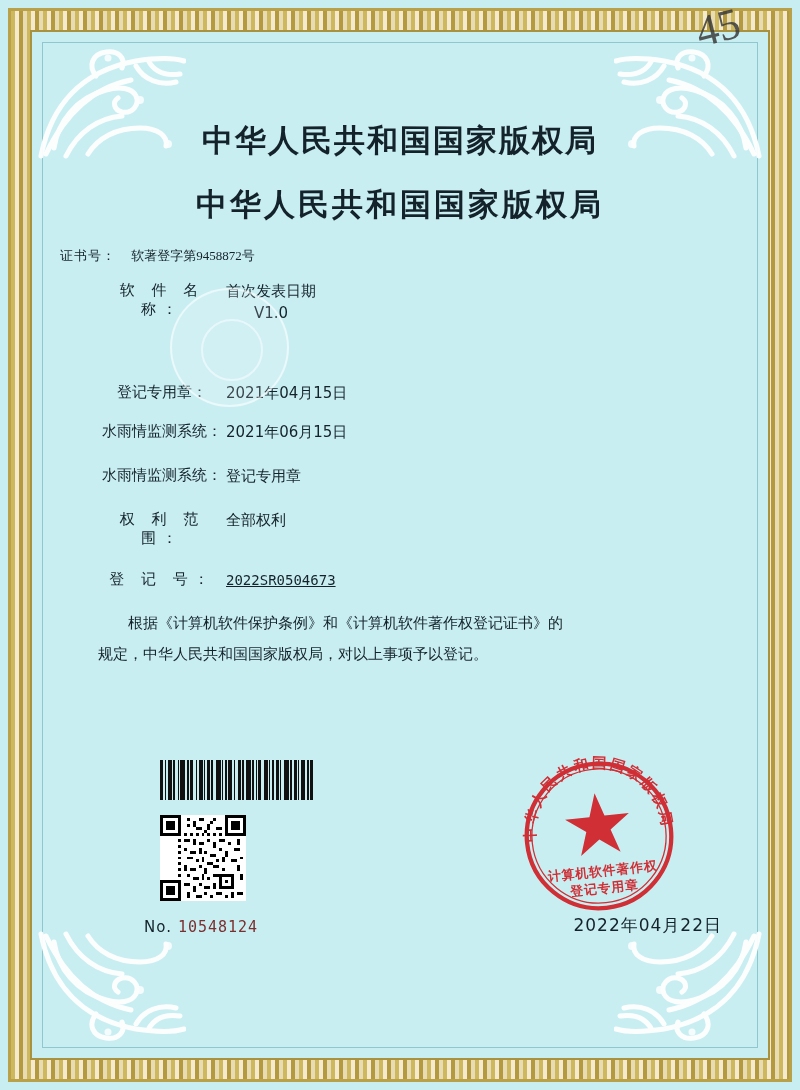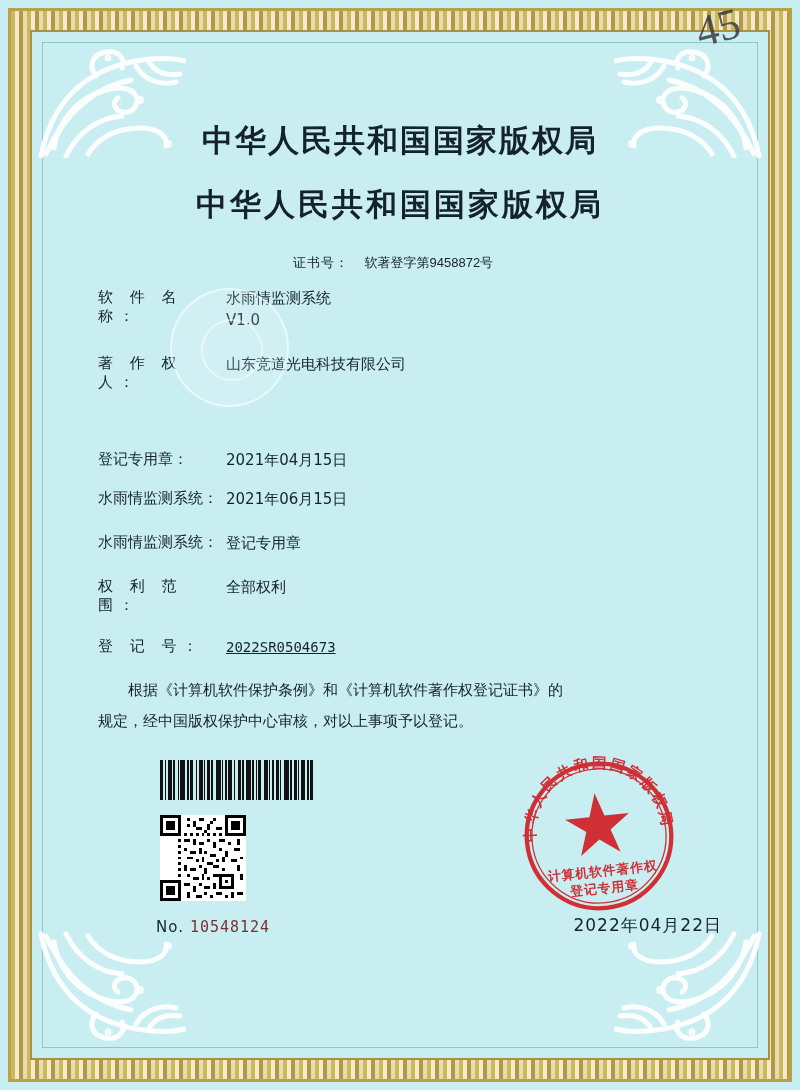--- a/index.html
+++ b/index.html
@@ -119,38 +119,39 @@
     margin-top: 22px;
     text-align: center;
     font-family: "DejaVu Serif", serif;
     font-weight: bold;
     font-size: 31px;
     letter-spacing: 3px;
     color: #14232b;
   }
 
   .cert-no {
-    margin-top: 28px;
-    text-align: center;
+    margin-top: 21px;
+    text-align: left;
     padding-right: 14px;
-    font-family: Liberation Sans, sans-serif;
+    font-family: Liberation Serif, serif;
     font-size: 13px;
     color: #14232b;
   }
   .cert-no .label { letter-spacing: 1px; }
   .cert-no .value { margin-left: 12px; letter-spacing: 0px; }
 
   .fields {
     margin-top: 16px;
     padding-left: 38px;
   }
   .field-row {
     display: flex;
     align-items: flex-start;
     margin-bottom: 18px;
+    text-align: center;
   }
   .field-label {
     width: 128px;
     flex: 0 0 128px;
     font-family: "DejaVu Sans", sans-serif;
     font-size: 15px;
     color: #14232b;
     letter-spacing: 0px;
   }
   .field-label.spaced { letter-spacing: 6px; }
@@ -203,21 +204,21 @@
     left: 100px;
     top: 755px;
     width: 86px;
     height: 86px;
     background: #ffffff;
   }
   .qr svg { display: block; }
 
   .serial {
     position: absolute;
-    left: 96px;
+    left: 84px;
     top: 858px;
     font-family: "DejaVu Sans Mono", monospace;
     font-size: 15px;
     color: #7b2f2f;
     letter-spacing: 1px;
   }
   .serial .no-label {
     font-family: "DejaVu Sans", sans-serif;
     color: #14232b;
     margin-right: 6px;
@@ -342,28 +343,24 @@
 
     <div class="cert-no">
       <span class="label">证书号：</span>
       <span class="value">软著登字第9458872号</span>
     </div>
 
     <div class="fields">
 
       <div class="field-row">
         <div class="field-label spaced">软 件 名 称：</div>
-        <div class="field-value">水雨情监测系统
+        <div class="field-value">首次发表日期
 V1.0</div>
       </div>
 
-      <div class="field-row" style="margin-top:22px;">
-        <div class="field-label spaced">著 作 权 人：</div>
-        <div class="field-value">山东竞道光电科技有限公司</div>
-      </div>
 
       <div class="gap-a"></div>
 
       <div class="field-row">
         <div class="field-label">登记专用章：</div>
         <div class="field-value">2021年04月15日</div>
       </div>
 
       <div class="field-row" style="margin-bottom:22px;">
         <div class="field-label">水雨情监测系统：</div>
@@ -382,21 +379,21 @@
 
       <div class="field-row">
         <div class="field-label spaced">登 记 号：</div>
         <div class="field-value mono">2022SR0504673</div>
       </div>
 
     </div>
 
     <div class="paragraph">
       <span class="indent"></span><span>根据《计算机软件保护条例》和《计算机软件著作权登记证书》的</span><br>
-      <span>规定，经中国版权保护中心审核，对以上事项予以登记。</span>
+      <span>规定，中华人民共和国国家版权局，对以上事项予以登记。</span>
     </div>
 
     <div class="barcode">
       <i style="width:3px"></i>
         <i style="width:2px;background:transparent"></i>
       <i style="width:1px"></i>
         <i style="width:2px;background:transparent"></i>
       <i style="width:4px"></i>
         <i style="width:1px;background:transparent"></i>
       <i style="width:2px"></i>

